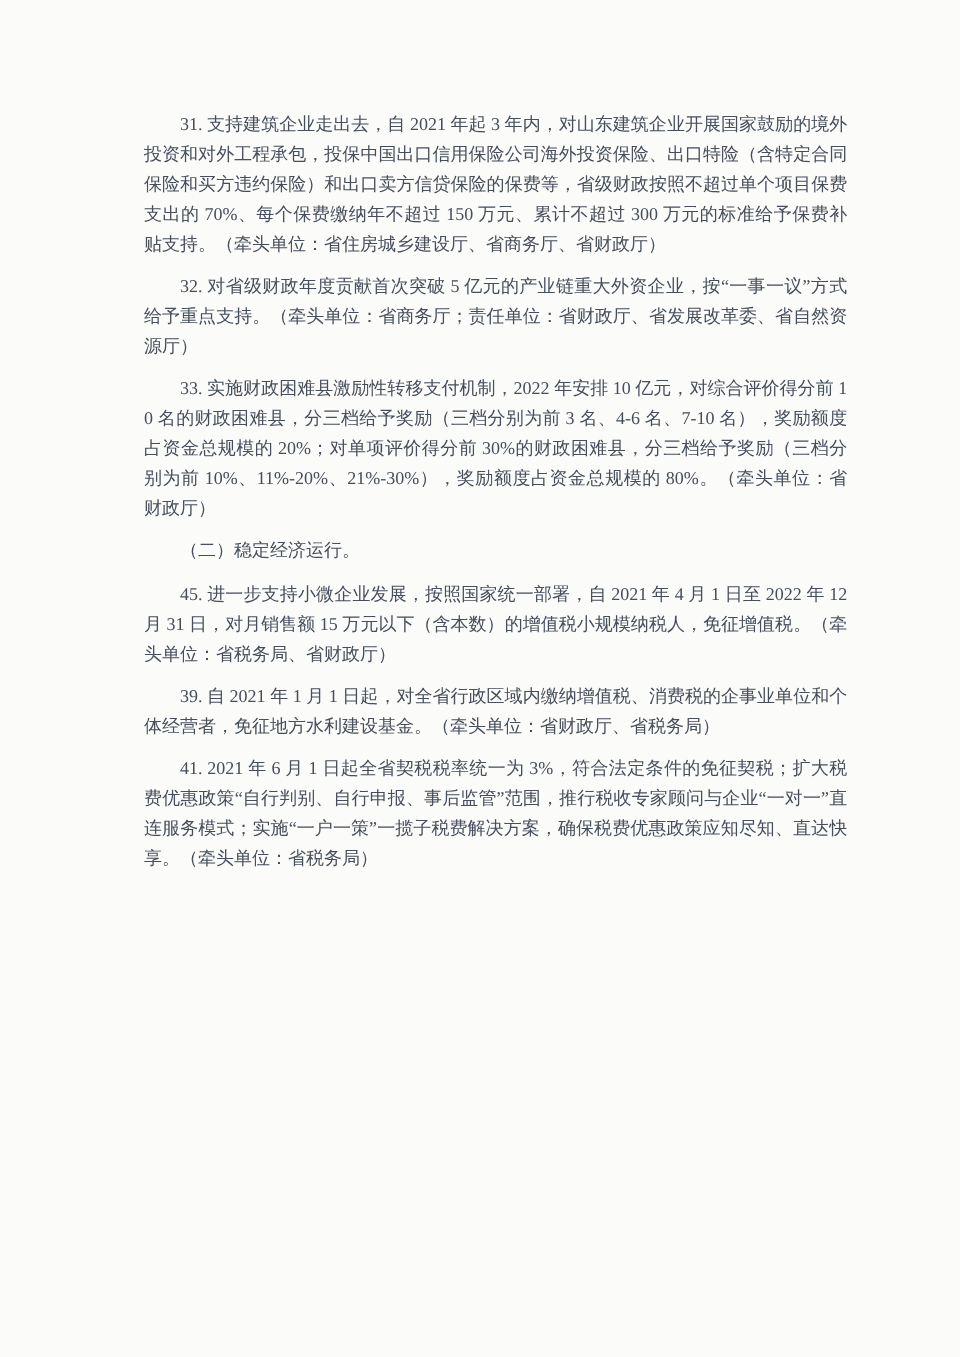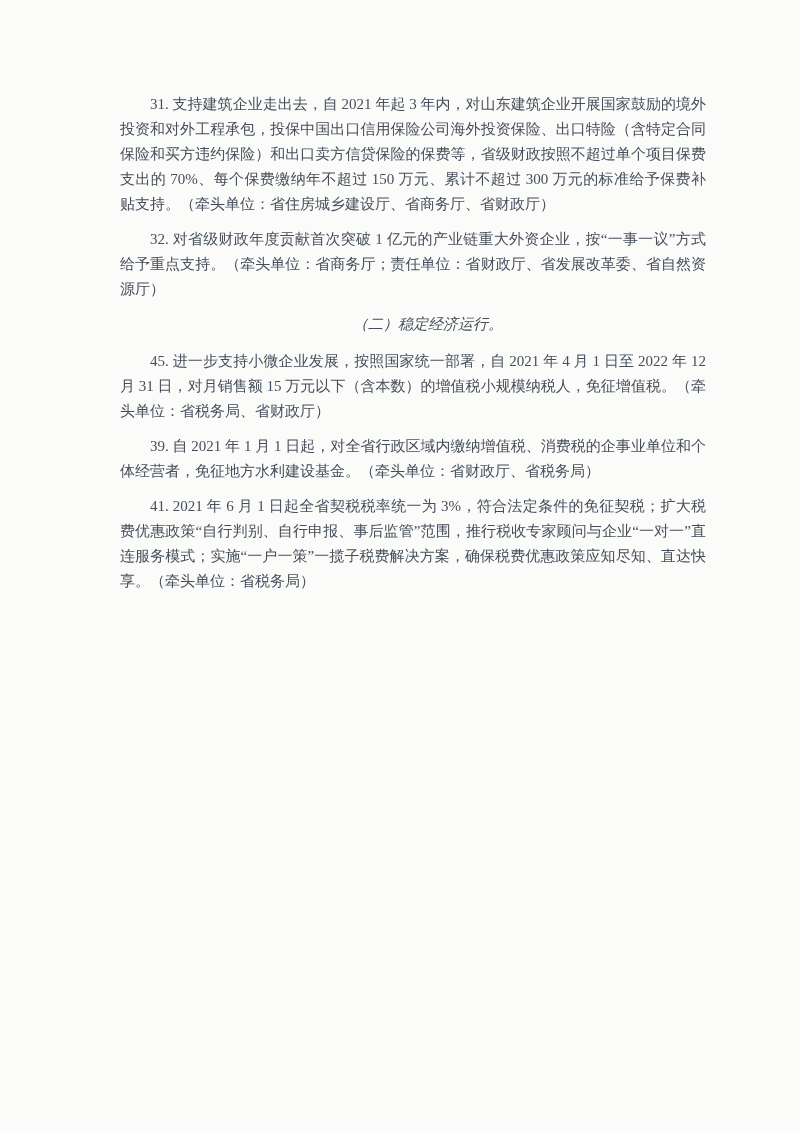--- a/index.html
+++ b/index.html
@@ -25,29 +25,29 @@
   .para {
     margin: 0 0 10px 0;
     text-indent: 2em;
     text-align: justify;
     text-justify: inter-ideograph;
     word-break: break-all;
   }
   .section-heading {
     margin: 0 0 12px 0;
     text-indent: 2em;
-    text-align: center;
-    font-style: italic;
+    text-align: left;
   }
 </style>
 </head>
 <body>
 
 <div class="page">
   <p class="para">31. 支持建筑企业走出去，自 2021 年起 3 年内，对山东建筑企业开展国家鼓励的境外投资和对外工程承包，投保中国出口信用保险公司海外投资保险、出口特险（含特定合同保险和买方违约保险）和出口卖方信贷保险的保费等，省级财政按照不超过单个项目保费支出的 70%、每个保费缴纳年不超过 150 万元、累计不超过 300 万元的标准给予保费补贴支持。（牵头单位：省住房城乡建设厅、省商务厅、省财政厅）</p>
-  <p class="para">32. 对省级财政年度贡献首次突破 1 亿元的产业链重大外资企业，按“一事一议”方式给予重点支持。（牵头单位：省商务厅；责任单位：省财政厅、省发展改革委、省自然资源厅）</p>
+  <p class="para">32. 对省级财政年度贡献首次突破 5 亿元的产业链重大外资企业，按“一事一议”方式给予重点支持。（牵头单位：省商务厅；责任单位：省财政厅、省发展改革委、省自然资源厅）</p>
+  <p class="para">33. 实施财政困难县激励性转移支付机制，2022 年安排 10 亿元，对综合评价得分前 10 名的财政困难县，分三档给予奖励（三档分别为前 3 名、4-6 名、7-10 名），奖励额度占资金总规模的 20%；对单项评价得分前 30%的财政困难县，分三档给予奖励（三档分别为前 10%、11%-20%、21%-30%），奖励额度占资金总规模的 80%。（牵头单位：省财政厅）</p>
 
   <p class="section-heading">（二）稳定经济运行。</p>
 
   <p class="para">45. 进一步支持小微企业发展，按照国家统一部署，自 2021 年 4 月 1 日至 2022 年 12 月 31 日，对月销售额 15 万元以下（含本数）的增值税小规模纳税人，免征增值税。（牵头单位：省税务局、省财政厅）</p>
   <p class="para">39. 自 2021 年 1 月 1 日起，对全省行政区域内缴纳增值税、消费税的企事业单位和个体经营者，免征地方水利建设基金。（牵头单位：省财政厅、省税务局）</p>
   <p class="para">41. 2021 年 6 月 1 日起全省契税税率统一为 3%，符合法定条件的免征契税；扩大税费优惠政策“自行判别、自行申报、事后监管”范围，推行税收专家顾问与企业“一对一”直连服务模式；实施“一户一策”一揽子税费解决方案，确保税费优惠政策应知尽知、直达快享。（牵头单位：省税务局）</p>
 </div>
 
 </body></html>

